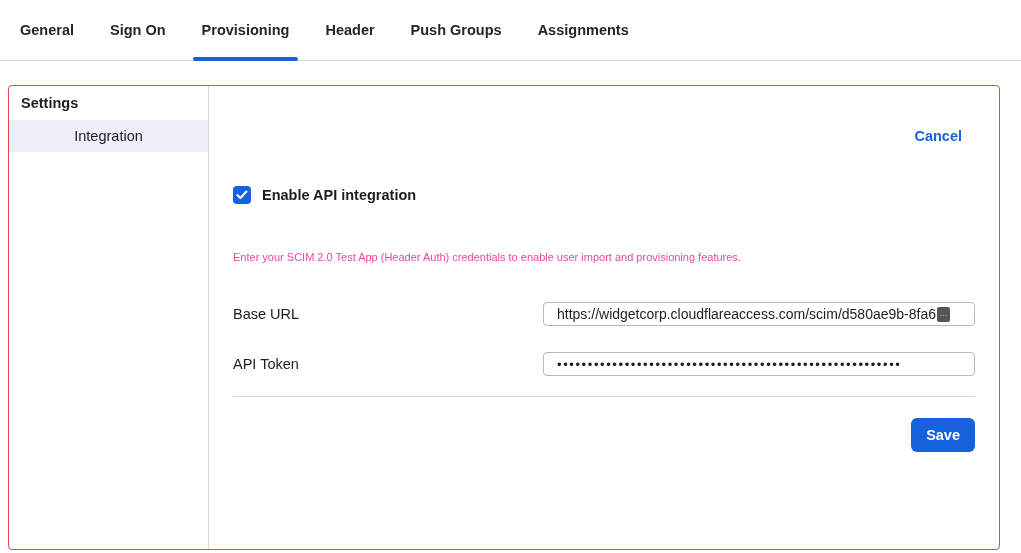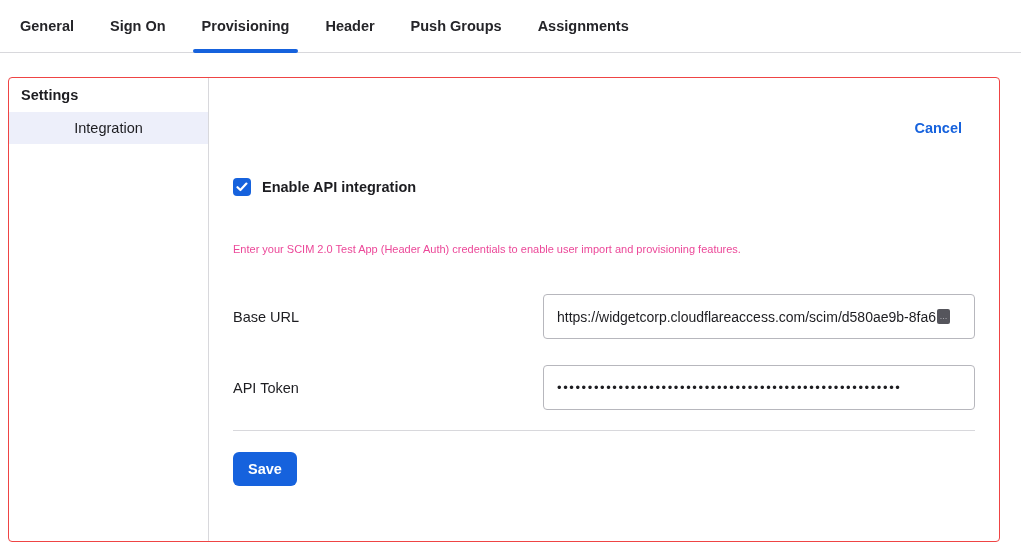--- a/index.html
+++ b/index.html
@@ -6,21 +6,21 @@
   html, body {
     width: 1021px; height: 553px;
     background: #ffffff;
     font-family: "Liberation Sans", "DejaVu Sans", sans-serif;
     color: #1d1d21;
     overflow: hidden;
   }
 
   
   .tabbar {
-    height: 53px;
+    height: 61px;
     display: flex;
     align-items: center;
     gap: 36px;
     padding-left: 20px;
     border-bottom: 1px solid #d8d8dc;
   }
   .tab {
     position: relative;
     height: 100%;
     display: flex;
@@ -124,21 +124,21 @@
   }
   .form-row.second { margin-top: 26px; }
   .form-label {
     width: 310px;
     flex: 0 0 310px;
     font-size: 14.5px;
     color: #1d1d21;
   }
   .text-input {
     flex: 1;
-    height: 45px;
+    height: 24px;
     border: 1px solid #b7b7bd;
     border-radius: 4px;
     background: #fff;
     display: flex;
     align-items: center;
     padding: 0 6px 0 13px;
     font-size: 14px;
     color: #1d1d21;
     overflow: hidden;
     white-space: nowrap;
@@ -186,20 +186,21 @@
   .divider {
     margin-top: 20px;
     border: none;
     border-top: 1px solid #d8d8dc;
     height: 0;
   }
 
   .footer {
     margin-top: 21px;
     display: flex;
+    justify-content: flex-end;
   }
   .save-btn {
     height: 34px;
     padding: 0 15px;
     background: #1662dd;
     border: none;
     border-radius: 6px;
     color: #ffffff;
     font-family: inherit;
     font-size: 14.5px;

